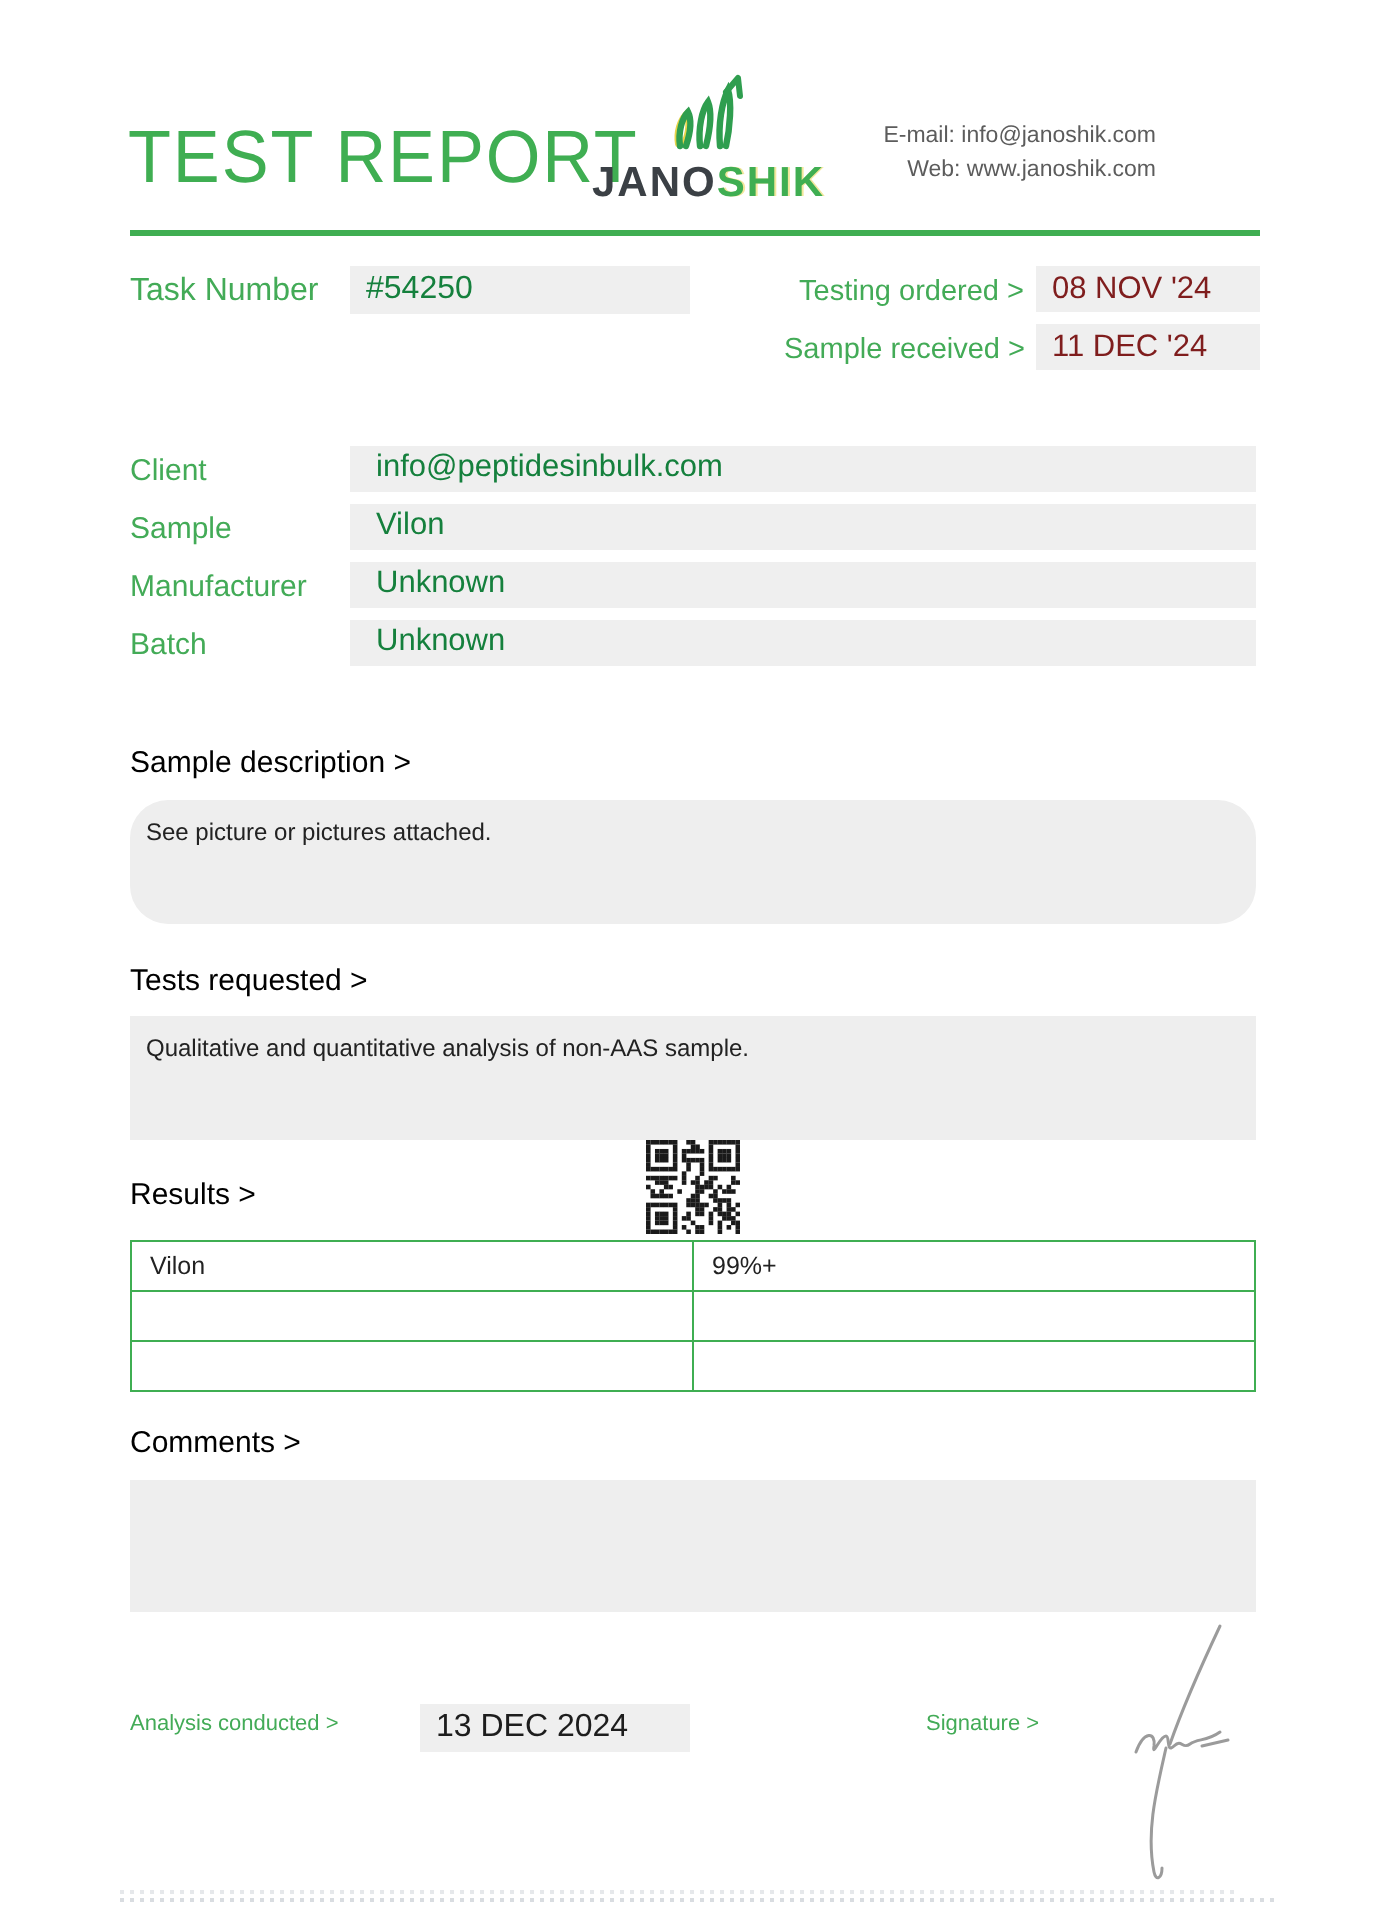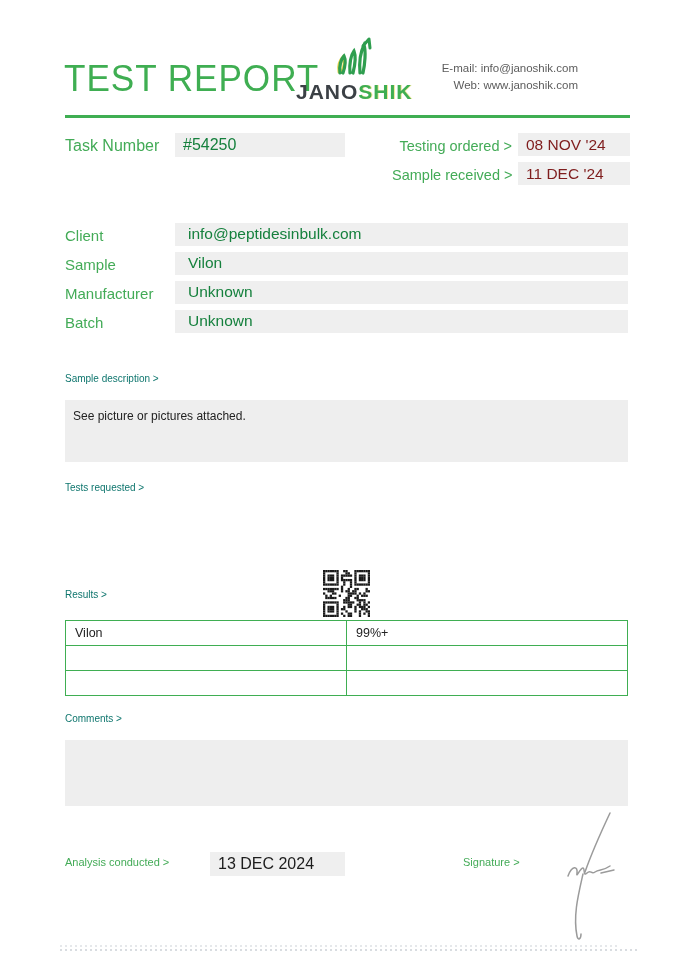--- a/index.html
+++ b/index.html
@@ -31,21 +31,21 @@
   .task-value { left:183px; top:136px; font-size:16px; }
 
   .date-label { width:120px; text-align:right; font-size:14.5px; }
   .date-box { width:112px; height:23px; }
   .date-value { font-size:15.5px; color:#7f1d1d; white-space:nowrap; }
 
   .detail-label { left:65px; font-size:15px; }
   .detail-box { left:175px; width:453px; height:23px; }
   .detail-value { left:188px; font-size:15.5px; }
 
-  .section-heading { left:65px; font-size:10px; color:#0f766e; white-space:nowrap; }
+  .section-heading { left:65px; font-size:15px; color:#000000; white-space:nowrap; }
   .section-box { left:65px; width:563px; background:#eeeeee; }
   .section-text { font-size:12px; color:#222222; padding:9px 0 0 8px; }
 
   table.results {
     position:absolute; left:65px; top:620px; width:563px; height:75px;
     border-collapse:collapse;
   }
   table.results td {
     border:1.5px solid #3fae52; width:50%; height:25px;
     font-size:12.5px; color:#222; padding-left:9px; vertical-align:middle;
@@ -112,25 +112,28 @@
 
   <div class="abs label-green detail-label" style="top:285px;">Manufacturer</div>
   <div class="abs gray-box detail-box" style="top:281px;"></div>
   <div class="abs value-text detail-value" style="top:283px;">Unknown</div>
 
   <div class="abs label-green detail-label" style="top:314px;">Batch</div>
   <div class="abs gray-box detail-box" style="top:310px;"></div>
   <div class="abs value-text detail-value" style="top:312px;">Unknown</div>
 
   <div class="abs section-heading" style="top:373px;">Sample description &gt;</div>
-  <div class="abs section-box" style="top:400px; height:62px;">
+  <div class="abs section-box" style="top:400px; height:62px;border-radius:19px;">
     <div class="section-text">See picture or pictures attached.</div>
   </div>
 
   <div class="abs section-heading" style="top:482px;">Tests requested &gt;</div>
+  <div class="abs section-box" style="top:508px; height:62px;">
+    <div class="section-text">Qualitative and quantitative analysis of non-AAS sample.</div>
+  </div>
 
   <div class="abs section-heading" style="top:589px;">Results &gt;</div>
   <svg class="abs qr" id="qr" width="47" height="47" viewBox="0 0 47 47" fill="#1a1a1a">
       <rect x="0.00" y="0.00" width="2.29" height="2.29"></rect>
       <rect x="2.24" y="0.00" width="2.29" height="2.29"></rect>
       <rect x="4.48" y="0.00" width="2.29" height="2.29"></rect>
       <rect x="6.71" y="0.00" width="2.29" height="2.29"></rect>
       <rect x="8.95" y="0.00" width="2.29" height="2.29"></rect>
       <rect x="11.19" y="0.00" width="2.29" height="2.29"></rect>
       <rect x="13.43" y="0.00" width="2.29" height="2.29"></rect>

